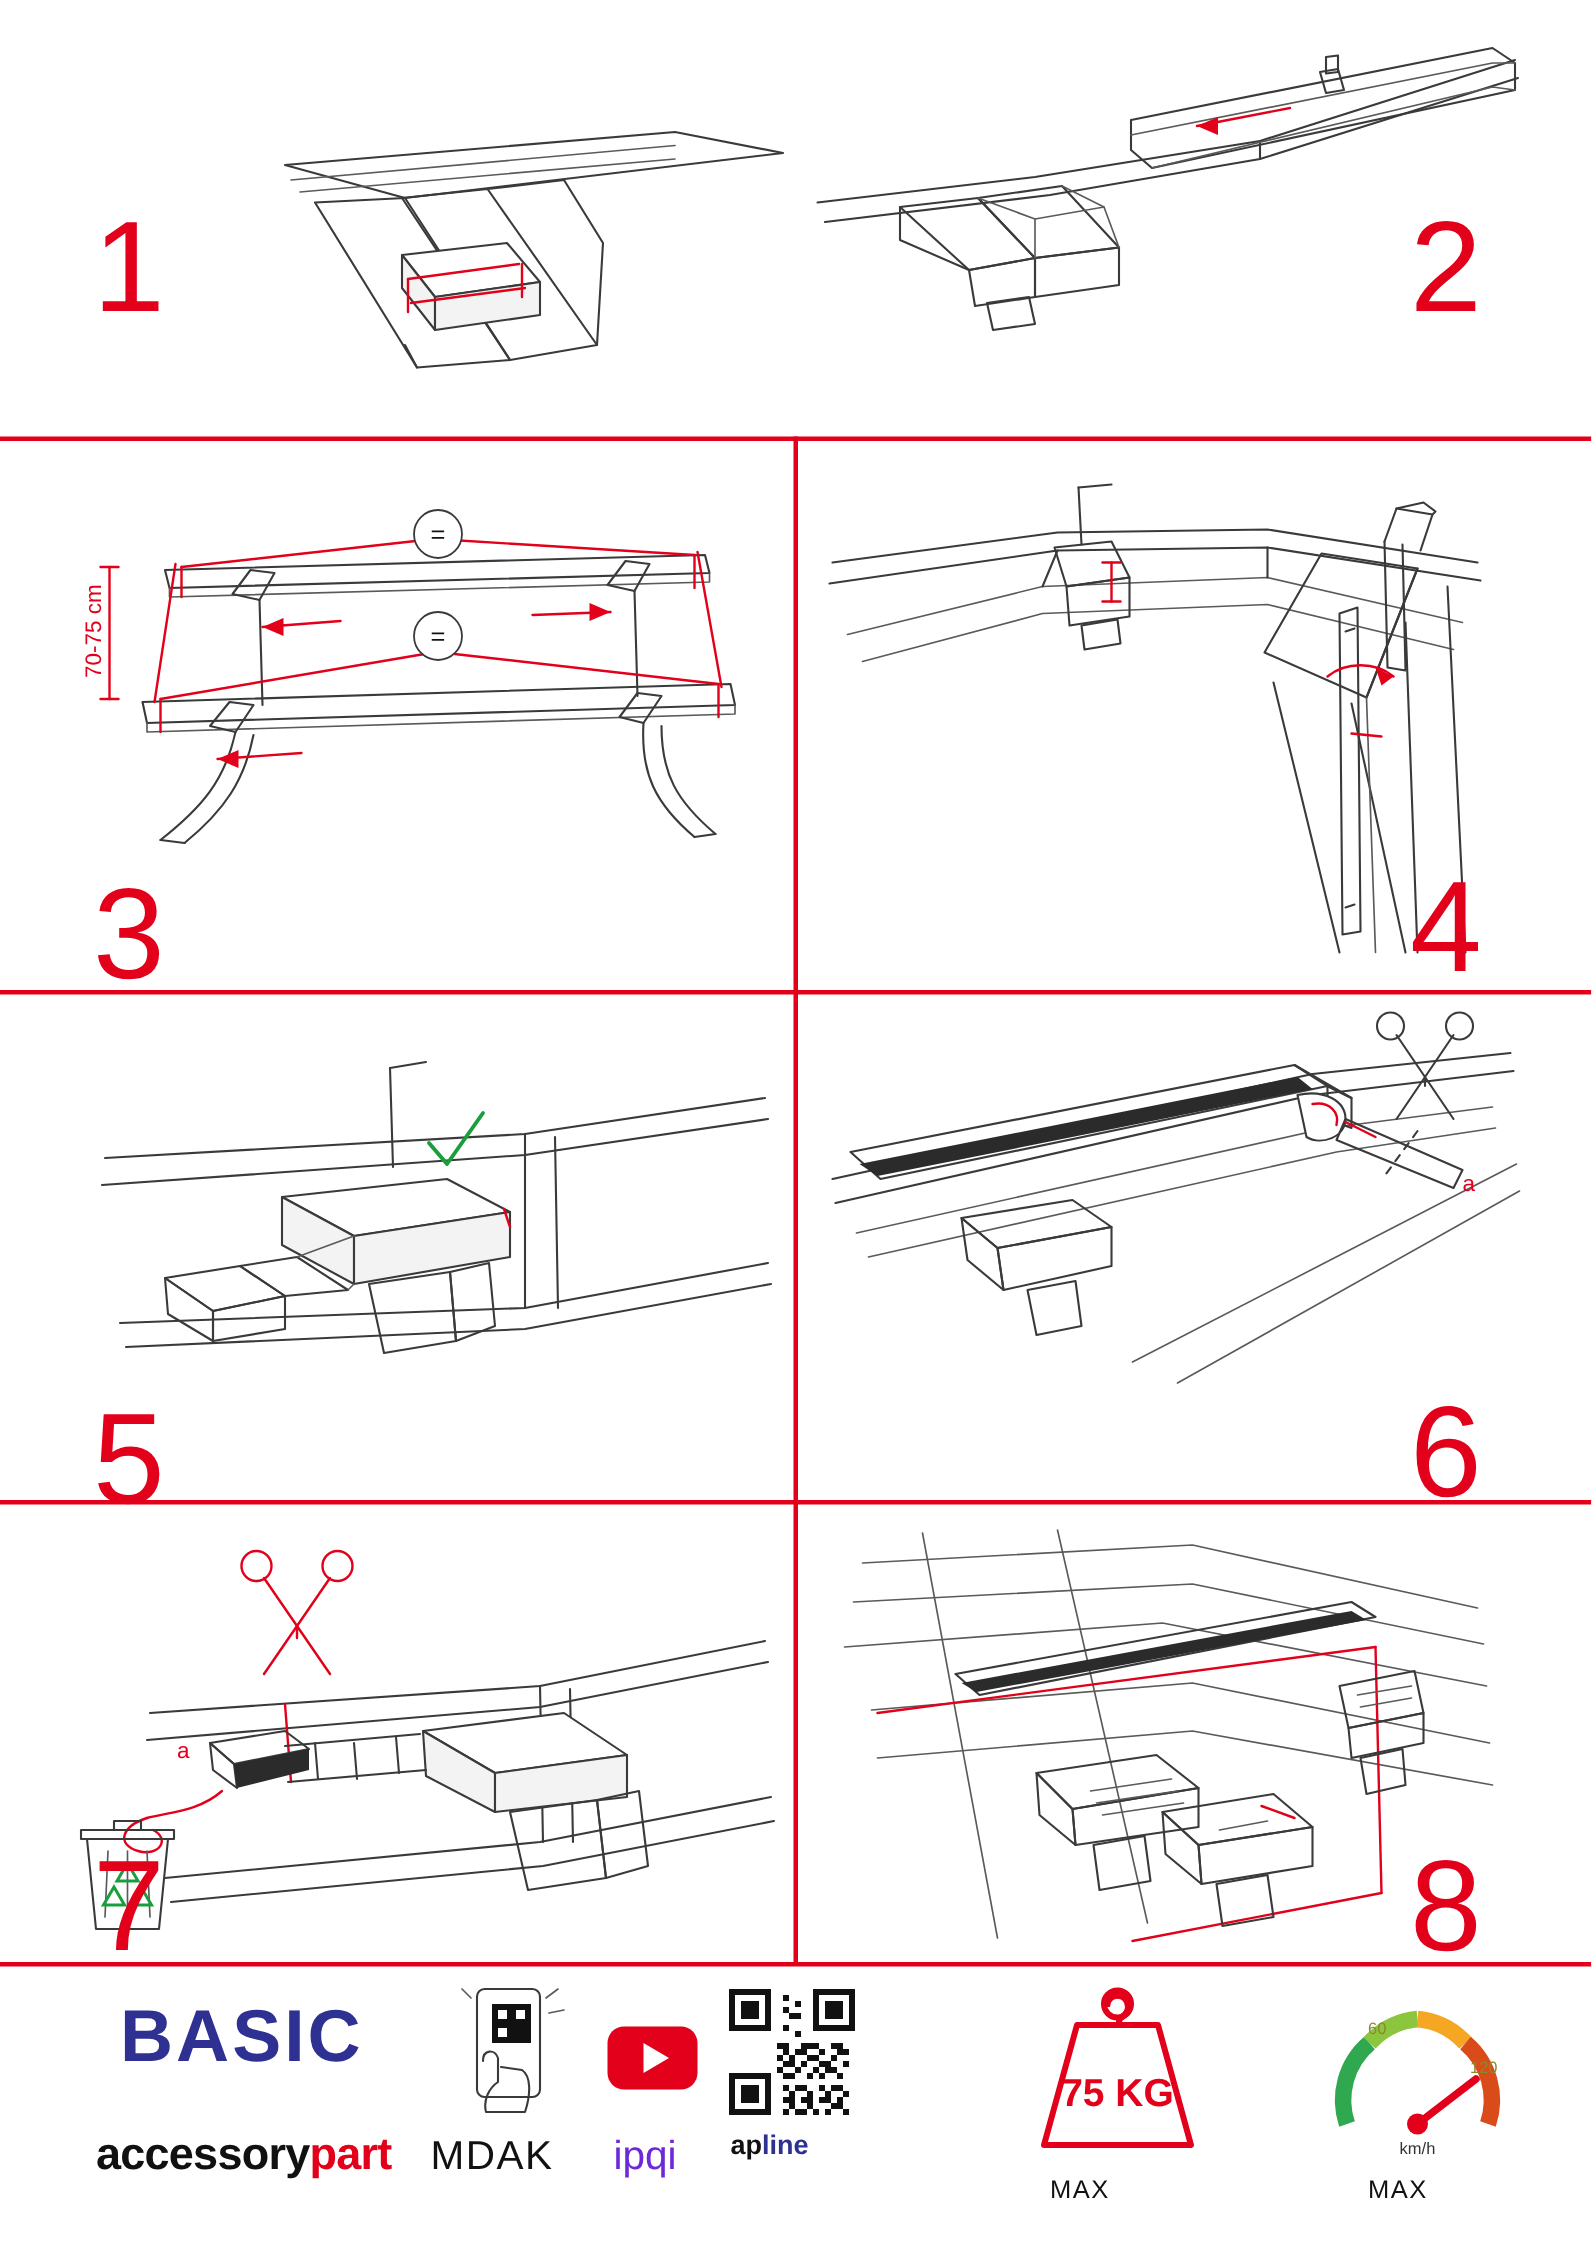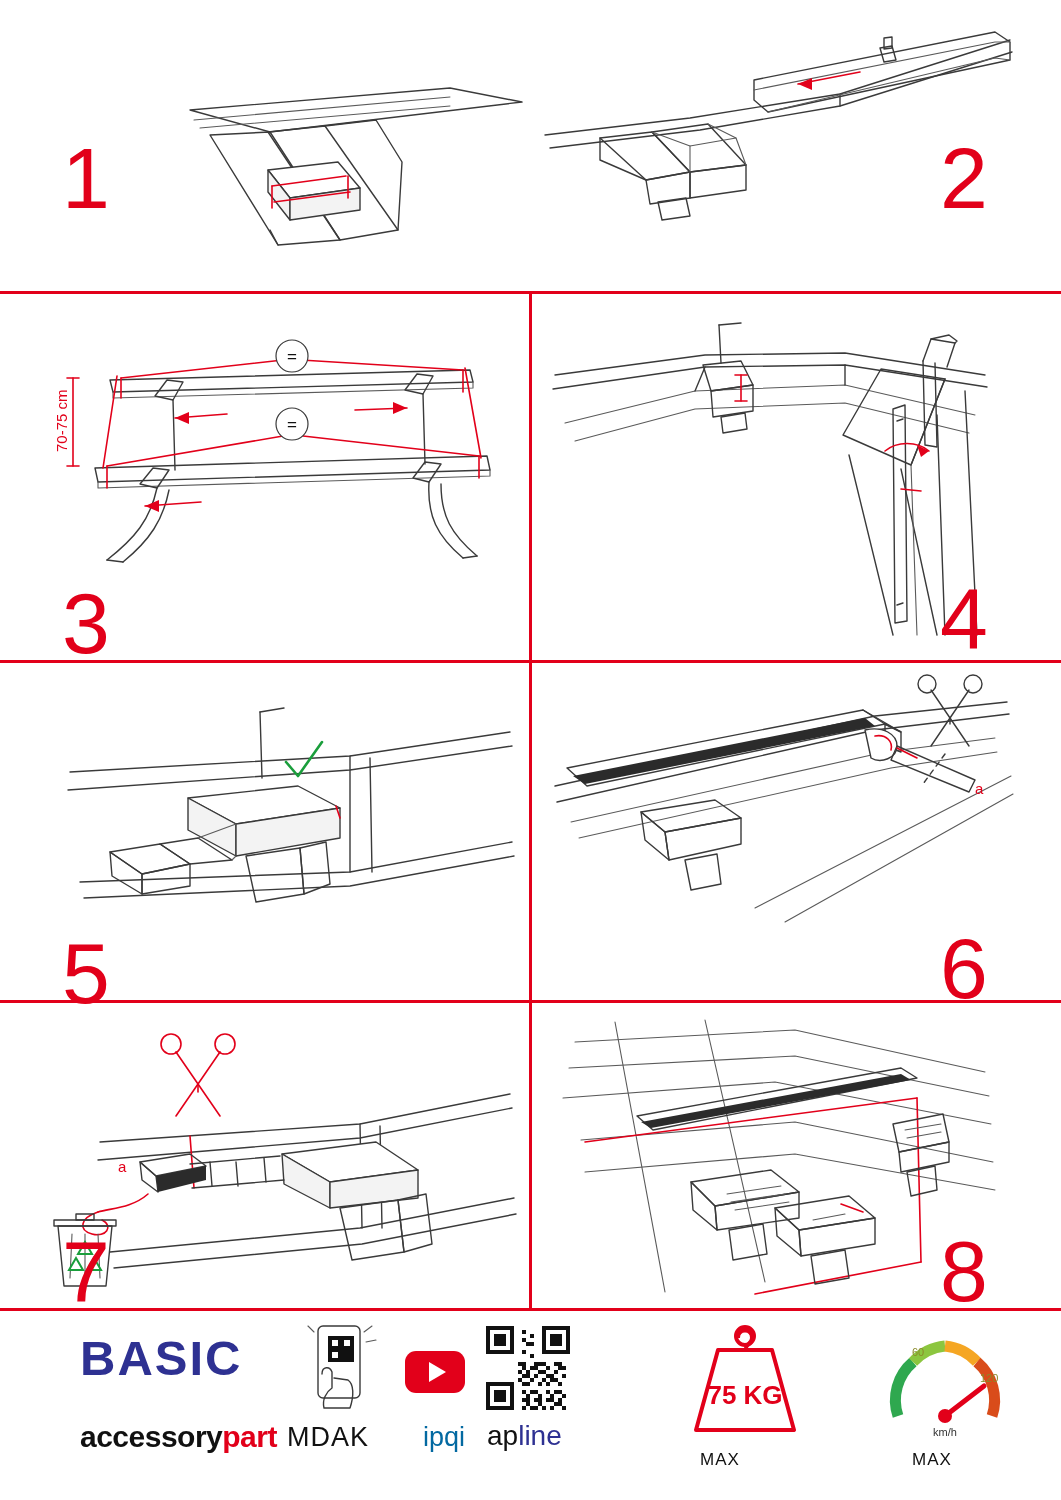--- a/index.html
+++ b/index.html
@@ -23,26 +23,26 @@
   .grn{fill:none;stroke:#1a9e3c;stroke-width:2.6;stroke-linecap:round;stroke-linejoin:round;}
   .wfill{fill:#ffffff;}
   .gfill{fill:#f3f3f3;}
   .dkfill{fill:#2b2b2b;}
   .dim-text{font-size:15px;fill:#e2001a;font-family:"Liberation Sans",sans-serif;}
 
   
   .footer{position:absolute;left:0;top:1310px;width:854px;height:190px;}
   .brand-basic{position:absolute;left:80px;top:20px;font-family:"Liberation Sans",sans-serif;font-weight:700;
                font-size:49px;letter-spacing:2px;color:#2e3192;}
-  .brand-sub{position:absolute;left:80px;top:110px;font-size:30px;font-weight:700;letter-spacing:-0.5px;}
+  .brand-sub{position:absolute;left:64px;top:110px;font-size:30px;font-weight:700;letter-spacing:-0.5px;}
   .brand-sub .b1{color:#111;}
   .brand-sub .b2{color:#e2001a;}
   .mdak{position:absolute;left:287px;top:112px;font-size:27px;font-weight:400;color:#111;letter-spacing:1px;}
-  .ipqi{position:absolute;left:409px;top:112px;font-size:27px;color:#0369a1;letter-spacing:0px;margin-left:14px;}
-  .apline{position:absolute;left:487px;top:110px;font-size:28px;font-weight:400;}
+  .ipqi{position:absolute;left:409px;top:112px;font-size:27px;color:#6d28d9;letter-spacing:0px;}
+  .apline{position:absolute;left:487px;top:110px;font-size:18px;font-weight:700;}
   .apline .ap{color:#111;}
   .apline .li{color:#2e3192;}
   .maxlbl{position:absolute;font-size:17px;color:#111;letter-spacing:1px;}
   .kgtxt{font-size:26px;fill:#e2001a;font-family:"Liberation Sans",sans-serif;font-weight:700;}
   .kmh{font-size:11px;fill:#333;font-family:"Liberation Sans",sans-serif;}
   .spd{font-size:11px;fill:#8a8a2a;font-family:"Liberation Sans",sans-serif;}
 </style>
 </head>
 <body>
 

